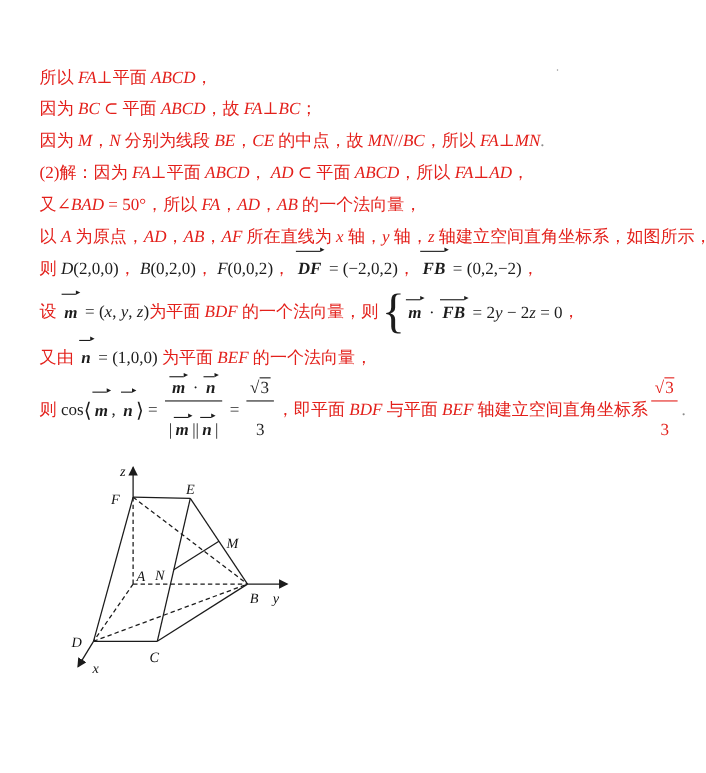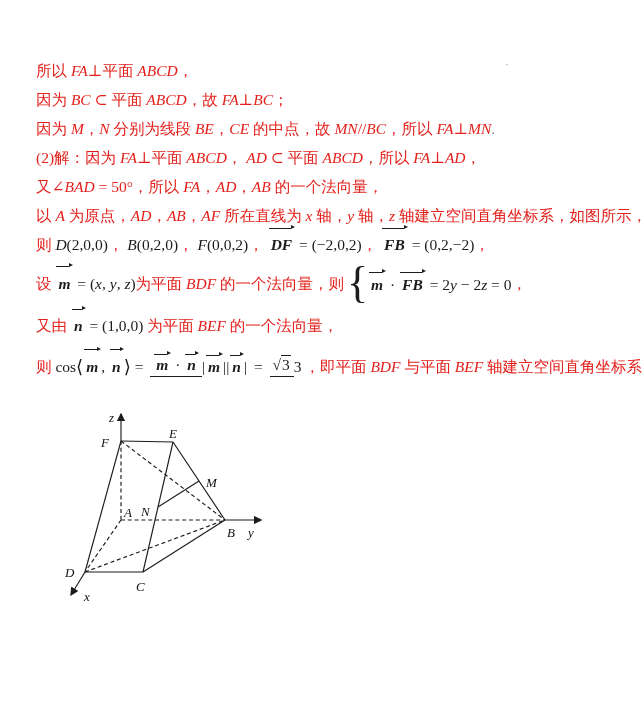--- a/index.html
+++ b/index.html
@@ -18,22 +18,22 @@
   .s-bi{color:var(--ink);font-style:italic;}
   .s-g{color:#8b8b8b;}
   .s-ba{color:var(--ink);font-family:"DejaVu Sans",sans-serif;font-size:1.18em;vertical-align:-0.06em;}
   
   .vec{display:inline-block;position:relative;font-style:italic;padding:0 2px;margin:0 1px;color:var(--ink);font-weight:bold;}
   .vec::before{content:"";position:absolute;left:0;right:3px;top:-2.5px;border-top:1.2px solid currentColor;}
   .vec::after{content:"";position:absolute;right:-1px;top:-5.2px;width:0;height:0;
               border-top:2.7px solid transparent;border-bottom:2.7px solid transparent;
               border-left:4.2px solid currentColor;}
   
-  .frac{display:inline-flex;flex-direction:row;align-items:center;vertical-align:middle;
-        line-height:1.2;margin:12px 3px;transform:translateY(-2px);}
+  .frac{display:inline-flex;flex-direction:column;align-items:center;vertical-align:middle;
+        line-height:1.2;margin:0 3px;transform:translateY(-2px);gap:16px;}
   .frac .num{border-bottom:1.2px solid currentColor;padding:0 3px 1px;}
   .frac .den{padding-top:1px;}
   .frac.fr{color:var(--red);}
   
   .sqrt{white-space:nowrap;}
   .sqrt .radx{border-top:1.2px solid currentColor;padding:0 1px;}
   
   .cases{display:inline-flex;align-items:center;vertical-align:middle;margin-left:3px;}
   .cases .brace{font-size:44px;line-height:40px;font-weight:300;color:var(--ink);
                 font-family:"Liberation Serif",serif;transform:translateY(-2px);}

